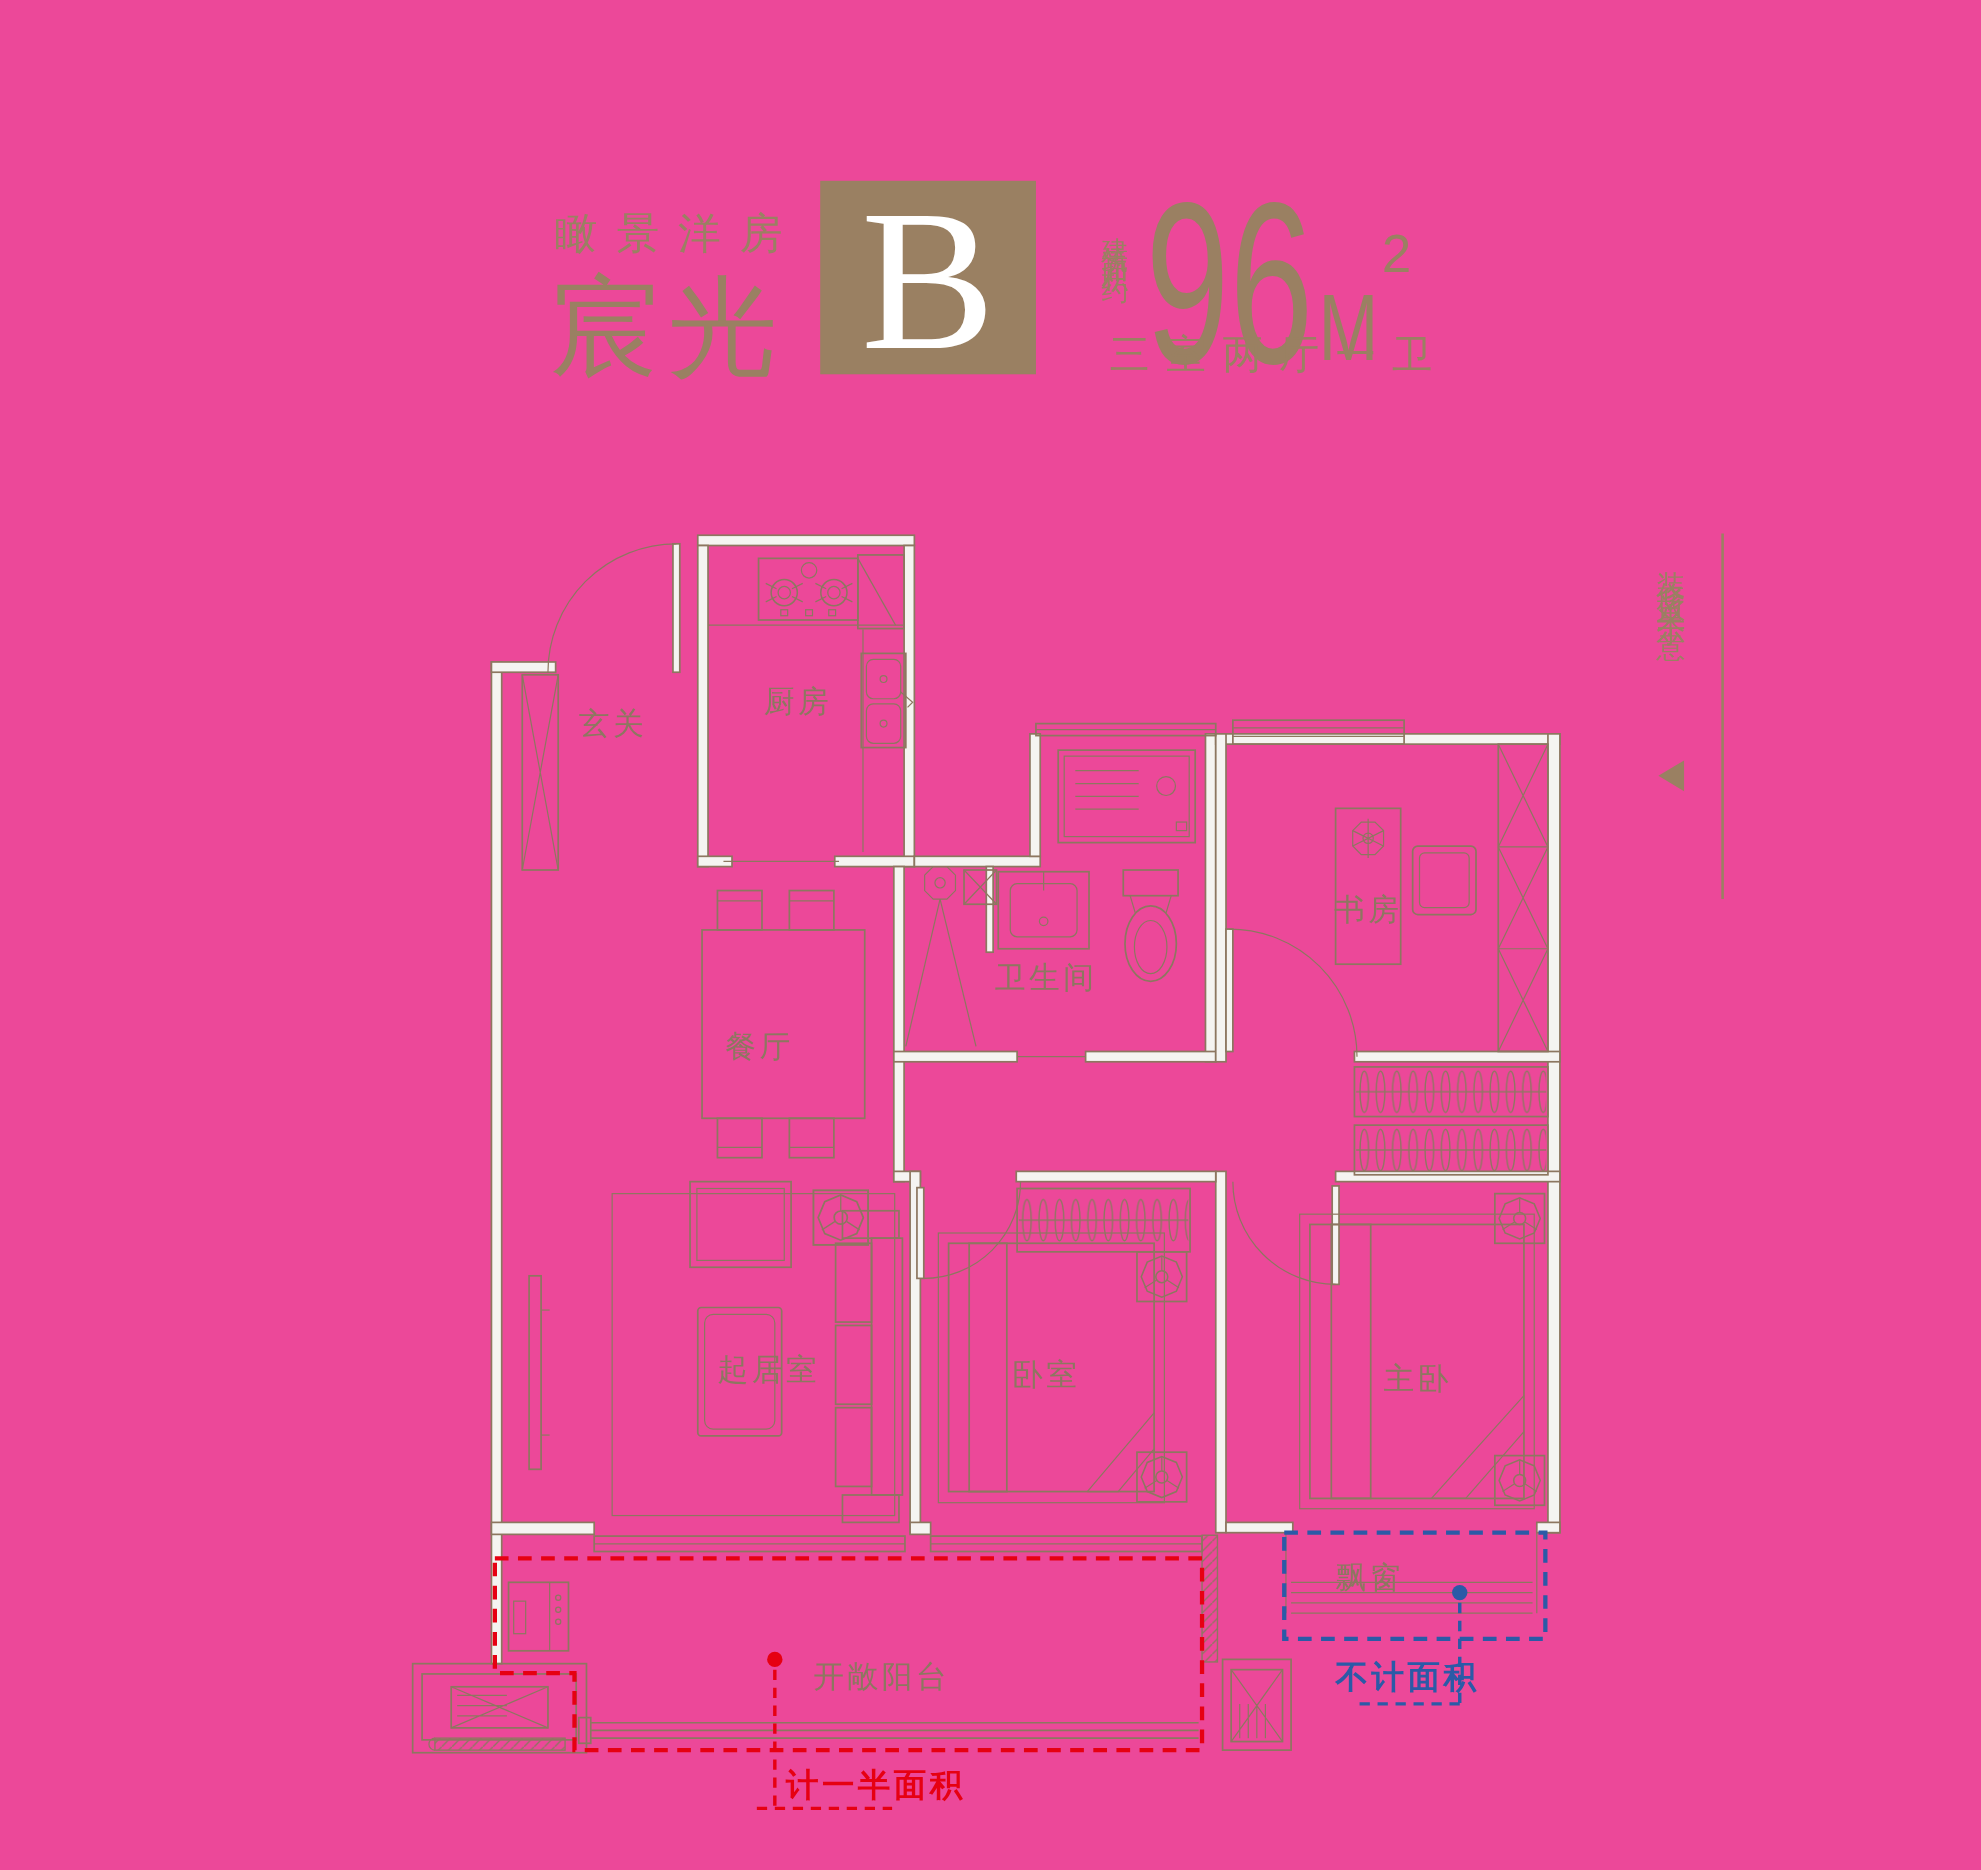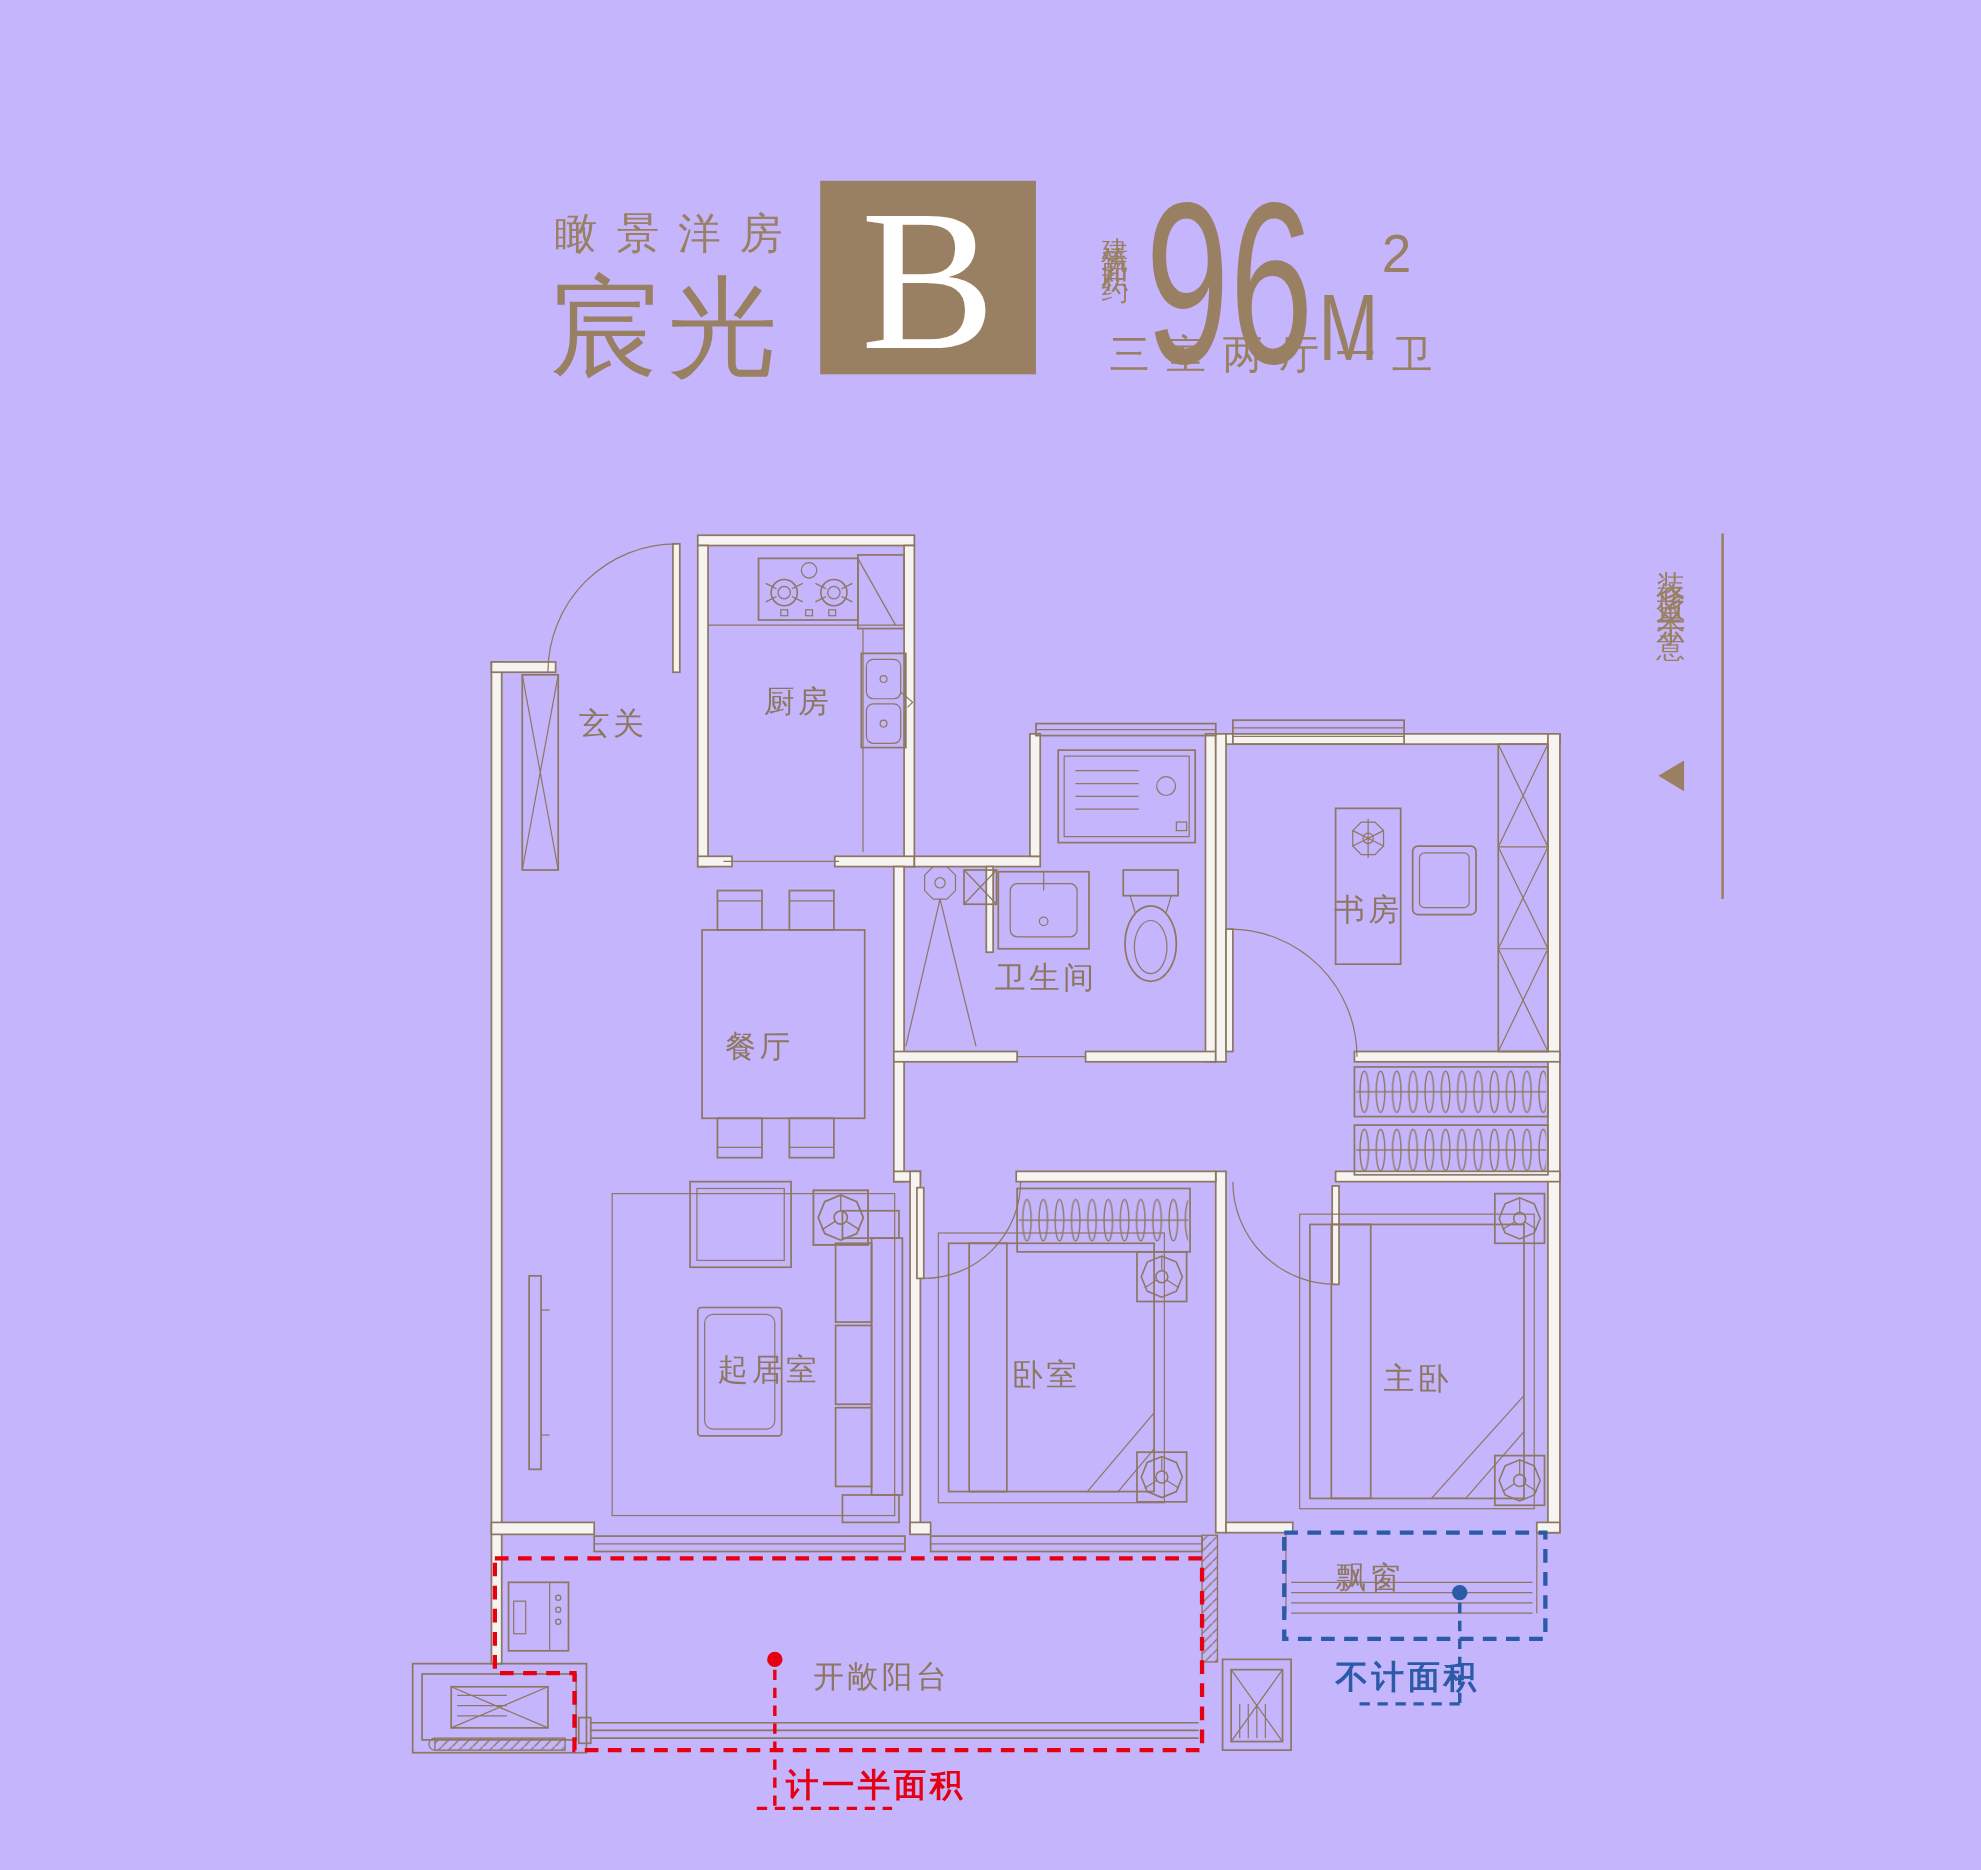--- a/index.html
+++ b/index.html
@@ -1,16 +1,16 @@
 <!DOCTYPE html>
 <html style="font-size:13.7px"><head>
 <meta charset="utf-8">
 <style>
   html,body{margin:0;padding:0;background:#f5f4f1;}
-  .stage{position:relative;width:1982px;height:1871px;background:#c4b5fd;overflow:hidden;
+  .stage{position:relative;width:1982px;height:1871px;background:#ec4899;overflow:hidden;
          font-family:"Liberation Sans",sans-serif;}
   svg{display:block}
   
   .w{fill:#f5f4f1;stroke:#8d7760;stroke-width:2}
   .ln{stroke:#8d7760;stroke-width:2;fill:none}
   .thin{stroke:#8d7760;stroke-width:1.4;fill:none}
   .furn{fill:none;stroke:#8d7760;stroke-width:2}
   .roomlabel{font-size:36px;letter-spacing:4px;fill:#8d7760;font-weight:500}
   .titlebrown{fill:#9a8062}
   .vtext{writing-mode:vertical-rl;text-orientation:upright}

